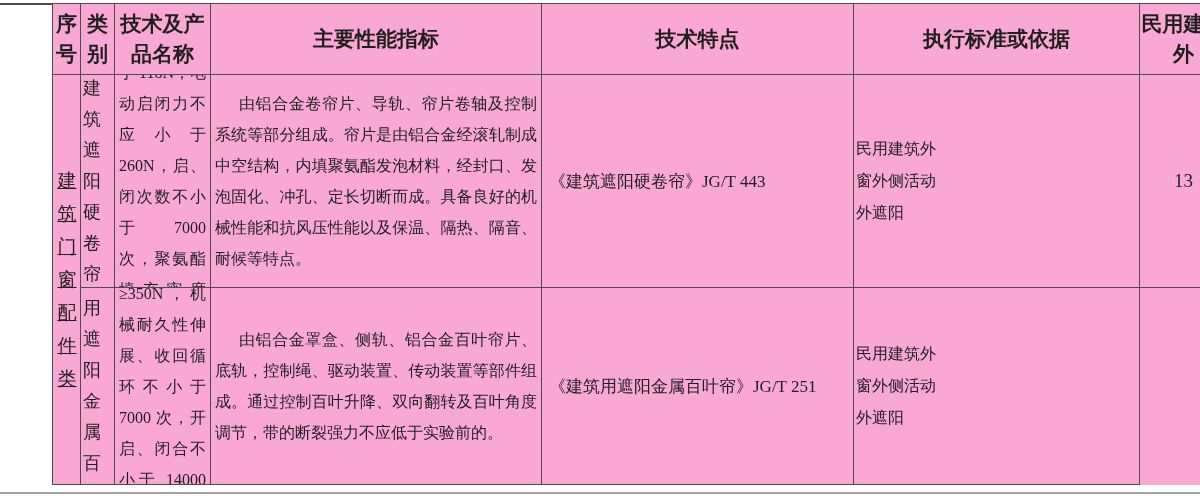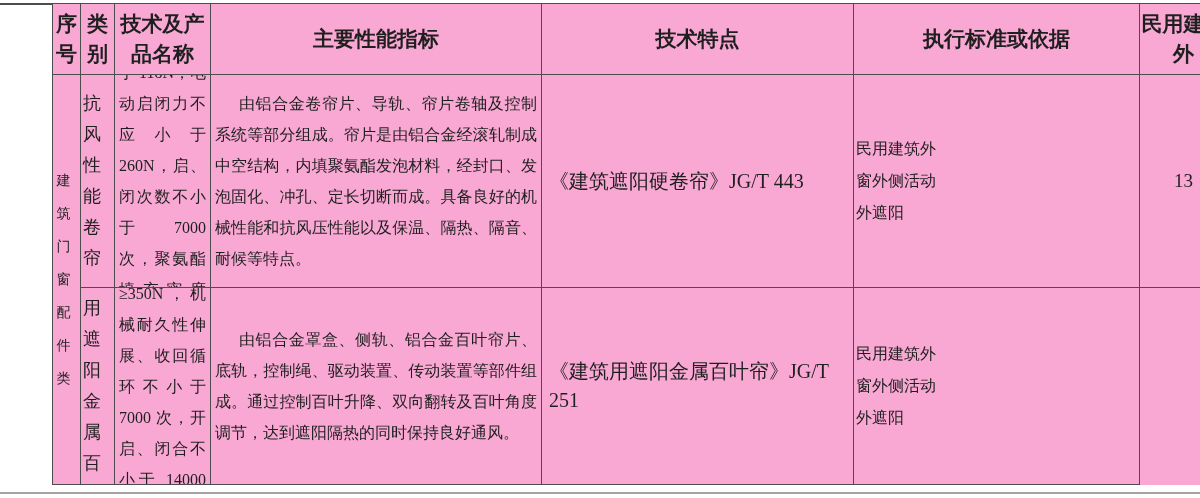--- a/index.html
+++ b/index.html
@@ -36,39 +36,39 @@
     overflow:hidden;
   }
   .th{
     font-weight:bold;font-size:21px;line-height:30px;
     text-align:center;padding:0 1px;
   }
   .num{font-size:19px;}
   .cat{grid-row:2/4;}
   .cat .vtxt{
     width:20px;margin:0 auto;
-    font-size:14px;line-height:33px;
-    word-break:break-all;text-align:left;
+    font-size:19px;line-height:33px;
+    word-break:break-all;text-align:right;text-decoration:underline;
   }
   .name{
     justify-content:flex-start;text-align:left;
     font-size:18px;line-height:31px;
     padding:0 1px 0 2px;white-space:pre-line;
   }
   .body-cell{padding:0 4px;}
   .body-cell .jtxt{
     font-size:16px;line-height:31px;
     text-align:justify;text-justify:inter-ideograph;
     width:100%;
   }
   .indent-s{text-indent:11px;}
   .indent-m{text-indent:24px;}
   .std{
     justify-content:flex-start;text-align:left;
-    font-size:20px;line-height:29px;
+    font-size:17px;line-height:29px;
     padding:0 2px 0 7px;
   }
   .scope{
     justify-content:flex-start;text-align:left;
     font-size:16px;line-height:32px;
     padding:0 2px;white-space:pre-line;
   }
 </style>
 </head>
 <body>
@@ -85,21 +85,21 @@
     <div class="c th">主要性能指标</div>
     <div class="c th">技术特点</div>
     <div class="c th">执行标准或依据</div>
     <div class="c th">民用建筑外</div>
 
 
     <div class="c cat">
       <div class="vtxt">建筑门窗配件类</div>
     </div>
 
-    <div class="c name">抗风性能
+    <div class="c name">建筑遮阳硬
 卷帘</div>
 
     <div class="c body-cell">
       <div class="jtxt indent-s">抗风性能≥1000N/ m²，手动启闭力不应大于 118N，电动启闭力不应小于 260N，启、闭次数不小于 7000 次，聚氨酯填充密度≥40kg/m³，帘片带材厚度≥0.27mm。</div>
     </div>
 
     <div class="c body-cell">
       <div class="jtxt indent-m">由铝合金卷帘片、导轨、帘片卷轴及控制系统等部分组成。帘片是由铝合金经滚轧制成中空结构，内填聚氨酯发泡材料，经封口、发泡固化、冲孔、定长切断而成。具备良好的机械性能和抗风压性能以及保温、隔热、隔音、耐候等特点。</div>
     </div>
 
@@ -112,21 +112,21 @@
     <div class="c num">13</div>
 
     <div class="c name">建筑用遮阳
 金属百叶帘</div>
 
     <div class="c body-cell">
       <div class="jtxt indent-s">抗风性能≥600N/m²，提升绳（带）的断裂强力≥600N，转向绳（带）≥350N，机械耐久性伸展、收回循环不小于 7000 次，开启、闭合不小于 14000 次，操作力数值维持在限值内，各绳、带的断裂强力不应低于实验前的 75%。</div>
     </div>
 
     <div class="c body-cell">
-      <div class="jtxt indent-m">由铝合金罩盒、侧轨、铝合金百叶帘片、底轨，控制绳、驱动装置、传动装置等部件组成。通过控制百叶升降、双向翻转及百叶角度调节，达到遮阳隔热的同时保持良好通风。</div>
+      <div class="jtxt indent-m">由铝合金罩盒、侧轨、铝合金百叶帘片、底轨，控制绳、驱动装置、传动装置等部件组成。通过控制百叶升降、双向翻转及百叶角度调节，带的断裂强力不应低于实验前的。</div>
     </div>
 
     <div class="c std">《建筑用遮阳金属百叶帘》JG/T 251</div>
 
     <div class="c scope">民用建筑外
 窗外侧活动
 外遮阳</div>
 
   </div>
 

